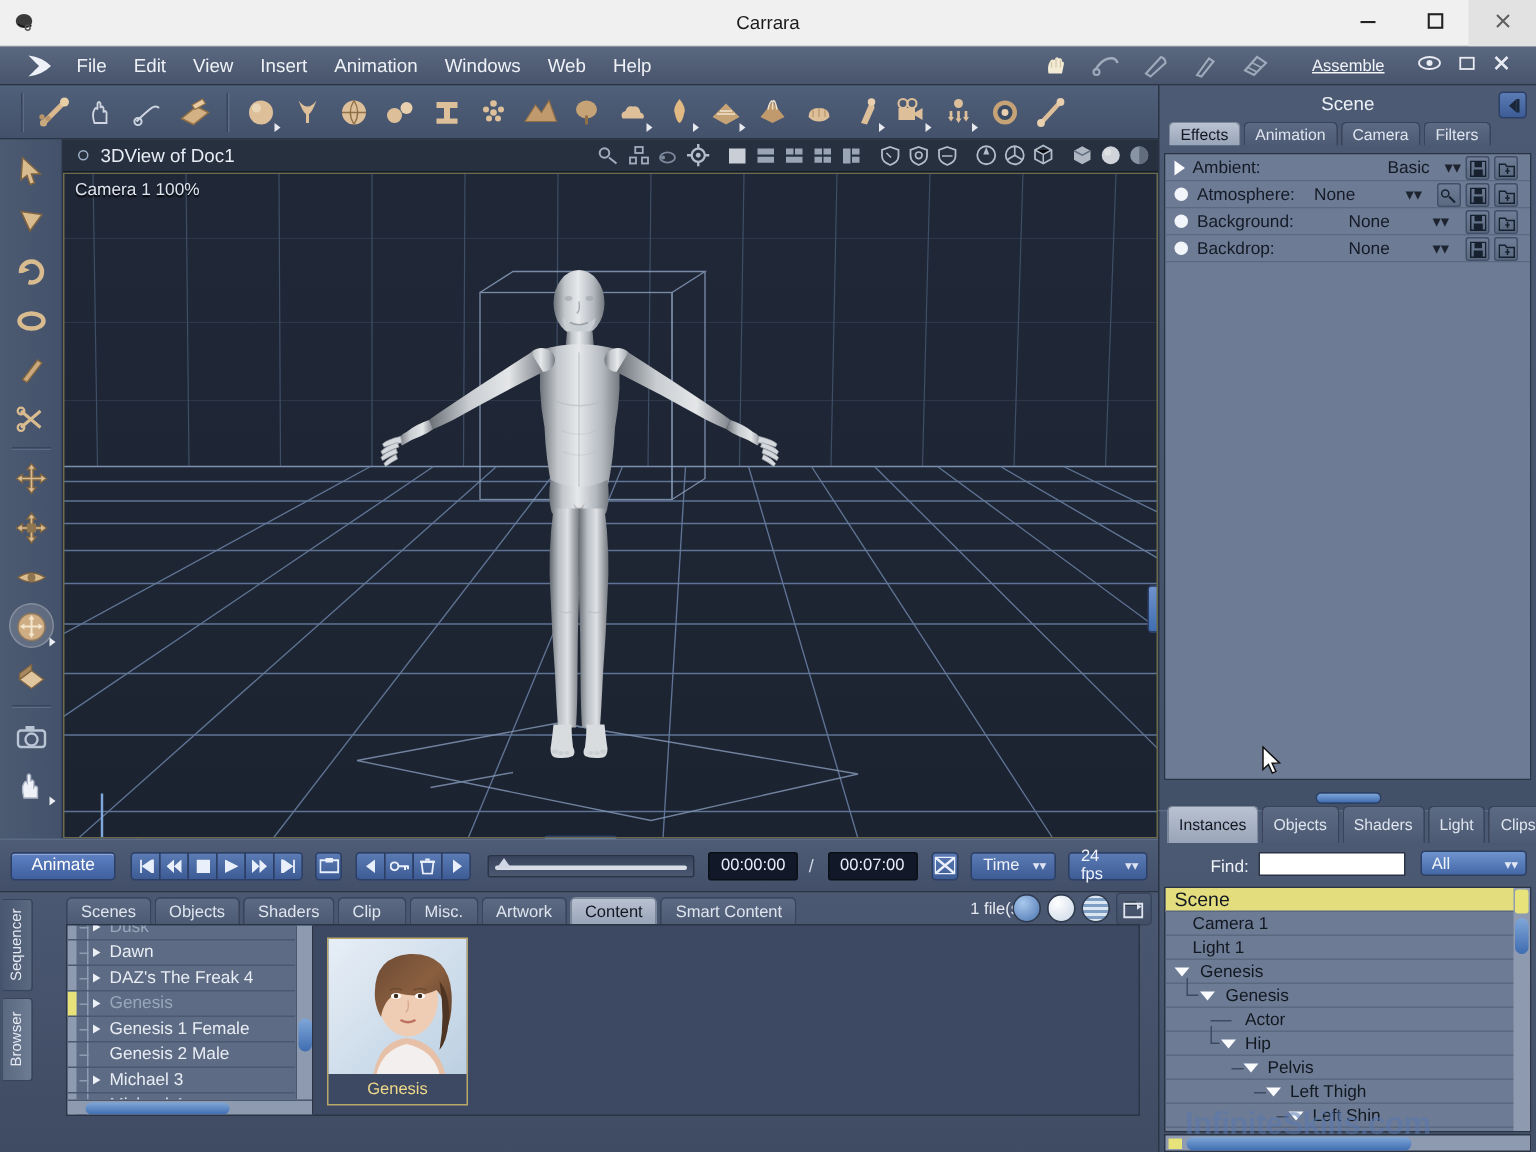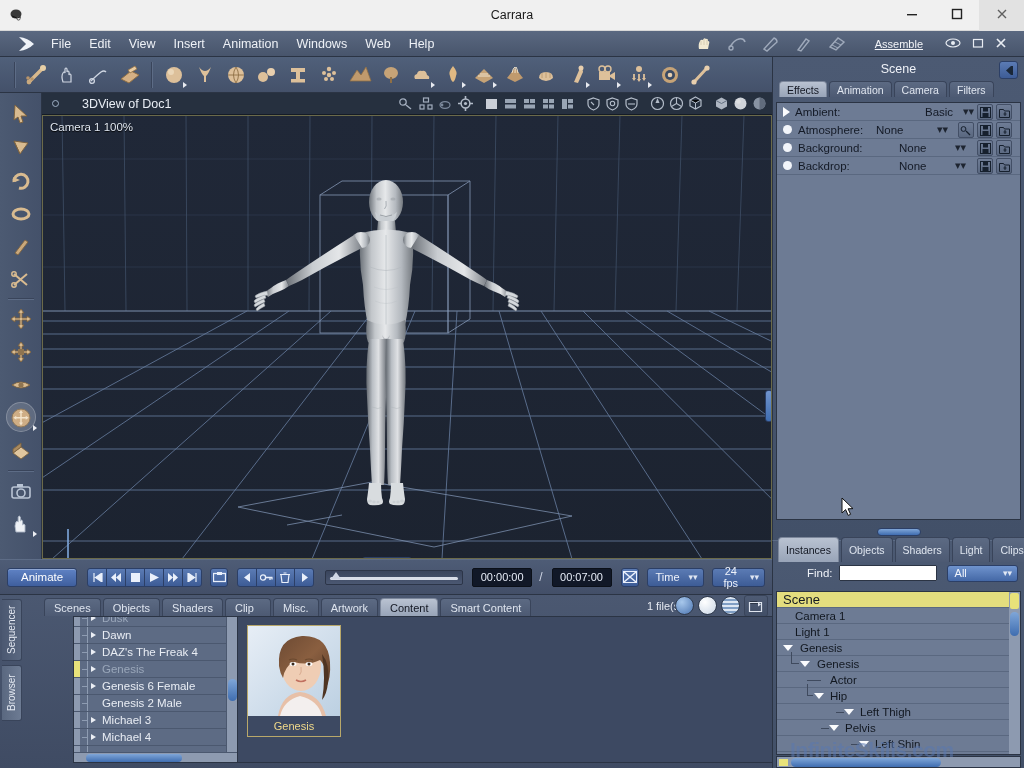--- a/index.html
+++ b/index.html
@@ -97,37 +97,37 @@
     background: #3c4860;
   }
   .vp-header {
     height: 22px; background: #26303f;
     display: flex; align-items: center; border-bottom: 1px solid #141b26;
   }
   .vp-dot {
     width: 7px; height: 7px; border-radius: 50%; border: 1px solid #9fb0c6;
     margin-left: 10px; margin-right: 8px;
   }
-  .vp-title { color: #e9eef5; font-size: 12.5px; margin-left: 15px; }
+  .vp-title { color: #e9eef5; font-size: 12.5px; }
   .vp-hicons { margin-left: auto; display: flex; align-items: center; gap: 3px; padding-right: 4px; }
   .vph { width: 17px; height: 17px; display: flex; align-items: center; justify-content: center; opacity: .85; }
   .vph-grp { display: flex; gap: 2px; margin-left: 6px; }
   .vp-canvas { position: relative; width: 730px; height: 444px; overflow: hidden; background: #1e2634; }
   .vp-label {
     position: absolute; left: 8px; top: 6px; color: #dfe6f0;
     font-size: 11.5px; z-index: 6; text-shadow: 0 1px 1px #000;
   }
   .vp-border { position:absolute; inset:0; border:1px solid #6b6a4a; pointer-events:none; z-index:7; }
 
   
   .animbar {
     position: absolute; left: 0; top: 559px; width: 772px; height: 36px;
     background: linear-gradient(#4e5c76,#434f68);
     border-top: 1px solid #5d6c86; border-bottom: 1px solid #2b3444;
-    display: flex; align-items: center; padding: 0 7px; text-align: center;
+    display: flex; align-items: center; padding: 0 7px;
   }
   .animate-btn {
     height: 19px; padding: 0 13px; border-radius: 3px;
     background: linear-gradient(#5f82c4,#3f5f9e);
     border: 1px solid #2c3f66; color: #fff; font-size: 11.5px;
     display: flex; align-items: center; justify-content: center;
     box-shadow: inset 0 1px 0 rgba(255,255,255,.3);
   }
   .tp-grp { display: flex; margin-left: 10px; }
   .tp-btn {
@@ -195,24 +195,23 @@
   .vm { width: 19px; height: 19px; border-radius: 50%; border: 1px solid #2f3a4d; }
   .vm.a { background: radial-gradient(circle at 35% 30%, #a8c8ec, #4b74b0); }
   .vm.b { background: radial-gradient(circle at 35% 30%, #ffffff, #c9d6e6); }
   .vm.c { background: repeating-linear-gradient(#dce6f2 0 2px, #7f9ec4 2px 4px); }
   .folder-btn {
     position: absolute; right: 4px; top: 0px; width: 24px; height: 22px;
     background: linear-gradient(#4e5b74,#414e66); border: 1px solid #39445a; border-radius: 3px;
     display: flex; align-items: center; justify-content: center;
   }
   .browser-body {
-    position: absolute; left: 44px; top: 21px; width: 716px; height: 147px;
+    position: absolute; left: 44px; top: 21px; width: 716px; height: 128px;
     background: #3d4962; border: 1px solid #2b3444;
     display: flex;
-    margin-left: 29px;
   }
   .filelist {
     width: 164px; height: 100%; position: relative;
     background: #5d6b84; border-right: 1px solid #2b3444; overflow: hidden;
   }
   .fl-rows { position: absolute; left: 0; top: -7px; right: 11px; }
   .fl-row {
     height: 17px; display: flex; align-items: center;
     border-bottom: 1px solid #4b586f; color: #e9edf4; font-size: 11.5px;
     padding-left: 28px; position: relative;
@@ -293,21 +292,21 @@
     border-left: 1px solid #2b3444; border-top: 1px solid #5d6c86;
   }
   .ip-tabs { display: flex; align-items: flex-end; padding-left: 5px; padding-top: 4px; height: 21px; }
   .ip-tab {
     height: 17px; padding: 12px 7px; margin-right: 2px;
     background: linear-gradient(#5c6a83,#4d5a73);
     border: 1px solid #39445a; border-bottom: none; border-radius: 4px 4px 0 0;
     color: #dfe5ef; font-size: 10.5px; display: flex; align-items: center;
   }
   .ip-tab.active { background: linear-gradient(#b9c2d1,#98a4b8); color: #131722; border-color: #7c879b; }
-  .ip-find { height: 22px; display: flex; align-items: center; padding: 0 6px; gap: 6px; }
+  .ip-find { height: 22px; display: flex; align-items: flex-end; padding: 0 6px; gap: 6px; }
   .ip-find-label { color: #eef1f7; font-size: 11.5px; margin-left: 28px; }
   .ip-input {
     width: 98px; height: 16px; background: #fff; border: 1px solid #2b3444; border-radius: 1px;
   }
   .ip-all {
     width: 82px; height: 17px; border-radius: 3px; margin-left: 4px;
     background: linear-gradient(#6f93cd,#4468a6); border: 1px solid #2c3f66;
     display: flex; align-items: center; justify-content: space-between;
     padding: 0 5px 0 7px; color: #f0f4fb; font-size: 11px;
   }
@@ -1123,21 +1122,21 @@
             <span>DAZ's The Freak 4</span>
           </div>
           <div class="fl-row dim">
             <span class="fl-dash"></span>
             <span class="fl-tri"></span>
             <span>Genesis</span>
           </div>
           <div class="fl-row">
             <span class="fl-dash"></span>
             <span class="fl-tri"></span>
-            <span>Genesis 6 Female</span>
+            <span>Genesis 1 Female</span>
           </div>
           <div class="fl-row">
             <span class="fl-dash"></span>
             <span>Genesis 2 Male</span>
           </div>
           <div class="fl-row">
             <span class="fl-dash"></span>
             <span class="fl-tri"></span>
             <span>Michael 3</span>
           </div>
@@ -1346,30 +1345,30 @@
       </div>
       <div class="tr-row" style="padding-left:53px">
         <span class="tr-hline" style="left:30px;top:8px;width:14px"></span>
         <span>Actor</span>
       </div>
       <div class="tr-row" style="padding-left:53px">
         <span class="tr-elbow" style="left:30px;top:-4px;width:6px;height:12px"></span>
         <span class="tr-tri" style="left:37px;top:5px"></span>
         <span>Hip</span>
       </div>
+      <div class="tr-row" style="padding-left:68px">
+        <span class="tr-hline" style="left:44px;top:8px;width:8px"></span>
+        <span class="tr-tri" style="left:52px;top:5px"></span>
+        <span>Pelvis</span>
+      </div>
       <div class="tr-row" style="padding-left:83px">
         <span class="tr-hline" style="left:59px;top:8px;width:8px"></span>
         <span class="tr-tri" style="left:67px;top:5px"></span>
         <span>Left Thigh</span>
       </div>
-      <div class="tr-row" style="padding-left:68px">
-        <span class="tr-hline" style="left:44px;top:8px;width:8px"></span>
-        <span class="tr-tri" style="left:52px;top:5px"></span>
-        <span>Pelvis</span>
-      </div>
       <div class="tr-row" style="padding-left:98px">
         <span class="tr-hline" style="left:74px;top:8px;width:8px"></span>
         <span class="tr-tri" style="left:82px;top:5px"></span>
         <span>Left Shin</span>
       </div>
       <div class="tree-vscroll">
         <div class="tree-vtop"></div>
         <div class="tree-vthumb"></div>
       </div>
     </div>

